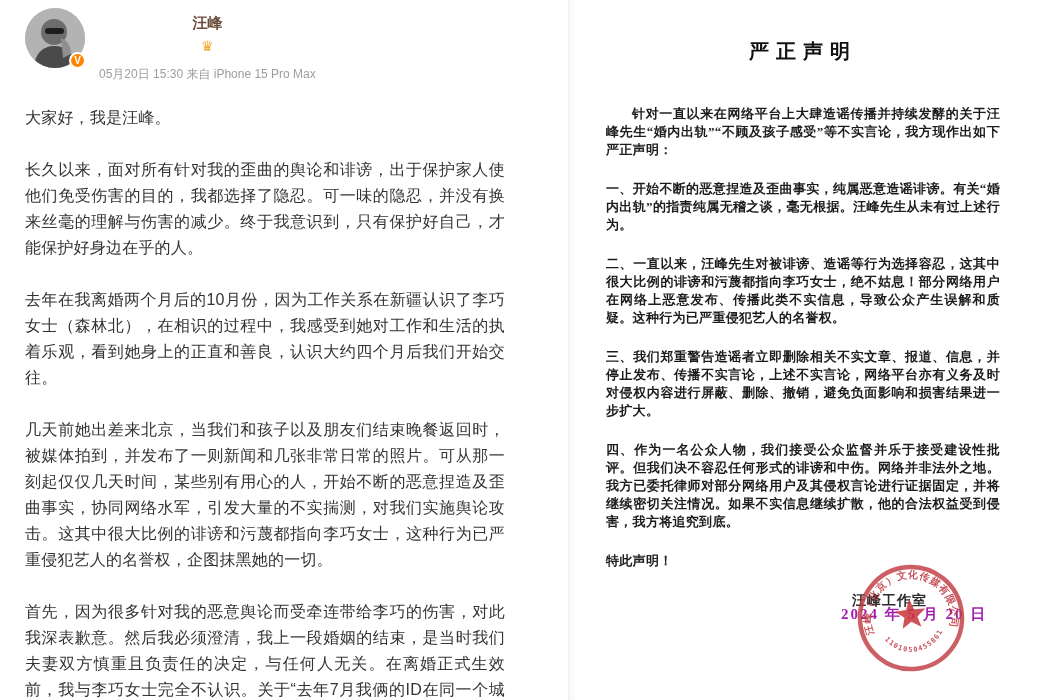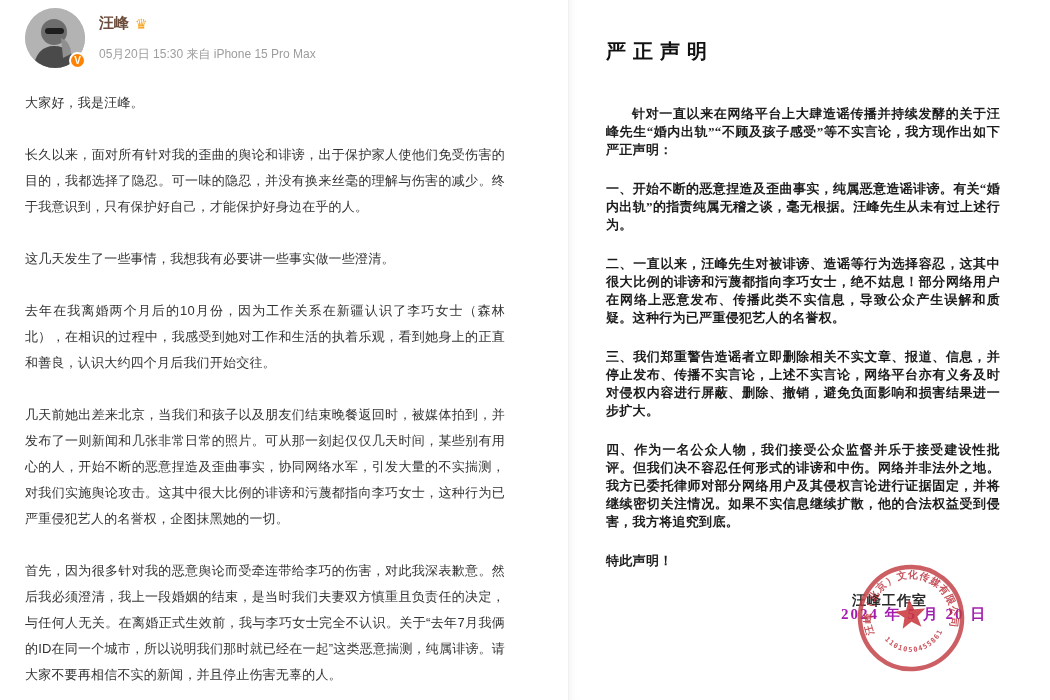--- a/index.html
+++ b/index.html
@@ -18,39 +18,39 @@
     background: radial-gradient(circle at 35% 30%, #e8e8e8 0%, #b9b9b9 45%, #8b8b8b 100%);
     overflow: hidden; position: relative;
   }
   .avatar svg { position: absolute; left: 0; top: 0; }
   .v-badge {
     position: absolute; right: -1px; bottom: -1px; width: 17px; height: 17px;
     border-radius: 50%; background: #ff8200; border: 2px solid #fff;
     color: #fff; font-size: 10px; font-weight: bold; line-height: 13px; text-align: center;
   }
   .header-text { margin-left: 14px; padding-top: 6px; }
-  .name-row { display: flex; align-items: center; gap: 6px; }
+  .name-row { display: flex; align-items: center; gap: 6px; flex-direction: column; }
   .user-name { font-size: 15px; font-weight: bold; color: #6b4c3b; cursor: pointer; }
   .crown { font-size: 14px; color: #f5a623; line-height: 1; }
   .post-meta { margin-top: 13px; font-size: 12px; color: #9d9d9d; }
   .post-body { margin-top: 22px; width: 480px; }
   .post-body p {
-    font-size: 13px; line-height: 26px; color: #333; text-align: justify;
+    font-size: 16px; line-height: 26px; color: #333; text-align: justify;
     margin-bottom: 26px; letter-spacing: 0.2px;
   }
   
   .doc-panel {
     width: 482px; height: 700px; background: #fff; position: relative;
     border-left: 1px solid #f0f0f0;
     font-family: "Liberation Serif", serif;
     padding: 38px 50px 0 37px;
     box-shadow: inset 8px 0 12px -10px rgba(0,0,0,.10);
   }
   .doc-title {
-    text-align: left; font-size: 20px; font-weight: bold; color: #111;
+    text-align: center; font-size: 20px; font-weight: bold; color: #111;
     letter-spacing: 7px; margin-bottom: 40px;
   }
   .doc-body p {
     font-size: 13px; line-height: 18px; color: #1c1c1c; font-weight: 600;
     text-align: justify; margin-bottom: 21px; letter-spacing: 0.3px;
   }
   .doc-body p.indent { text-indent: 2em; }
   .doc-closing { font-size: 13.5px; font-weight: bold; color: #1c1c1c; margin-top: 6px; }
   .sig-area { position: absolute; left: 0; top: 552px; width: 482px; height: 148px; }
   .sig-name {
@@ -88,21 +88,20 @@
           <span class="user-name">汪峰</span>
           <span class="crown">♛</span>
         </div>
         <div class="post-meta">05月20日 15:30  来自 iPhone 15 Pro Max</div>
       </div>
     </div>
 
     <div class="post-body">
       <p>大家好，我是汪峰。</p>
       <p>长久以来，面对所有针对我的歪曲的舆论和诽谤，出于保护家人使他们免受伤害的目的，我都选择了隐忍。可一味的隐忍，并没有换来丝毫的理解与伤害的减少。终于我意识到，只有保护好自己，才能保护好身边在乎的人。</p>
-      <p>这几天发生了一些事情，我想我有必要讲一些事实做一些澄清。</p>
       <p>去年在我离婚两个月后的10月份，因为工作关系在新疆认识了李巧女士（森林北），在相识的过程中，我感受到她对工作和生活的执着乐观，看到她身上的正直和善良，认识大约四个月后我们开始交往。</p>
       <p>几天前她出差来北京，当我们和孩子以及朋友们结束晚餐返回时，被媒体拍到，并发布了一则新闻和几张非常日常的照片。可从那一刻起仅仅几天时间，某些别有用心的人，开始不断的恶意捏造及歪曲事实，协同网络水军，引发大量的不实揣测，对我们实施舆论攻击。这其中很大比例的诽谤和污蔑都指向李巧女士，这种行为已严重侵犯艺人的名誉权，企图抹黑她的一切。</p>
       <p>首先，因为很多针对我的恶意舆论而受牵连带给李巧的伤害，对此我深表歉意。然后我必须澄清，我上一段婚姻的结束，是当时我们夫妻双方慎重且负责任的决定，与任何人无关。在离婚正式生效前，我与李巧女士完全不认识。关于“去年7月我俩的ID在同一个城市，所以说明我们那时就已经在一起”这类恶意揣测，纯属诽谤。请大家不要再相信不实的新闻，并且停止伤害无辜的人。</p>
 
     </div>
   </div>
 
   <div class="doc-panel">
     <div class="doc-title">严正声明</div>
     <div class="doc-body">

